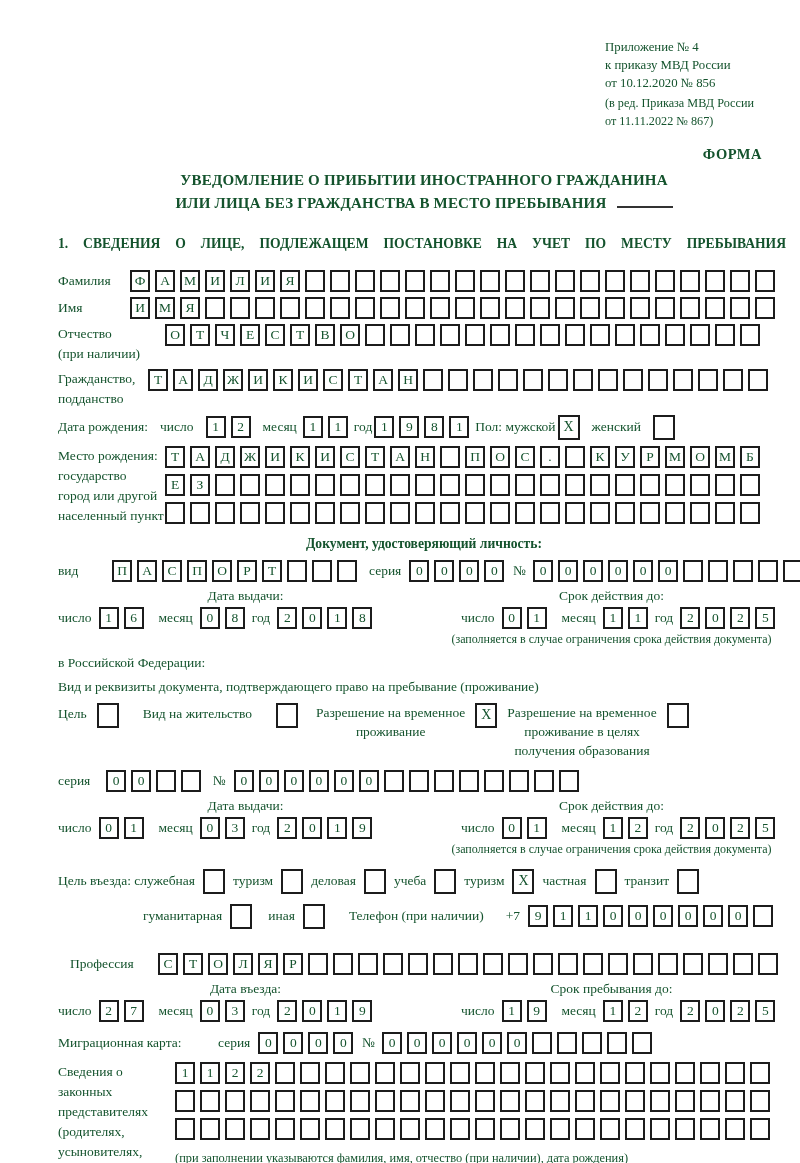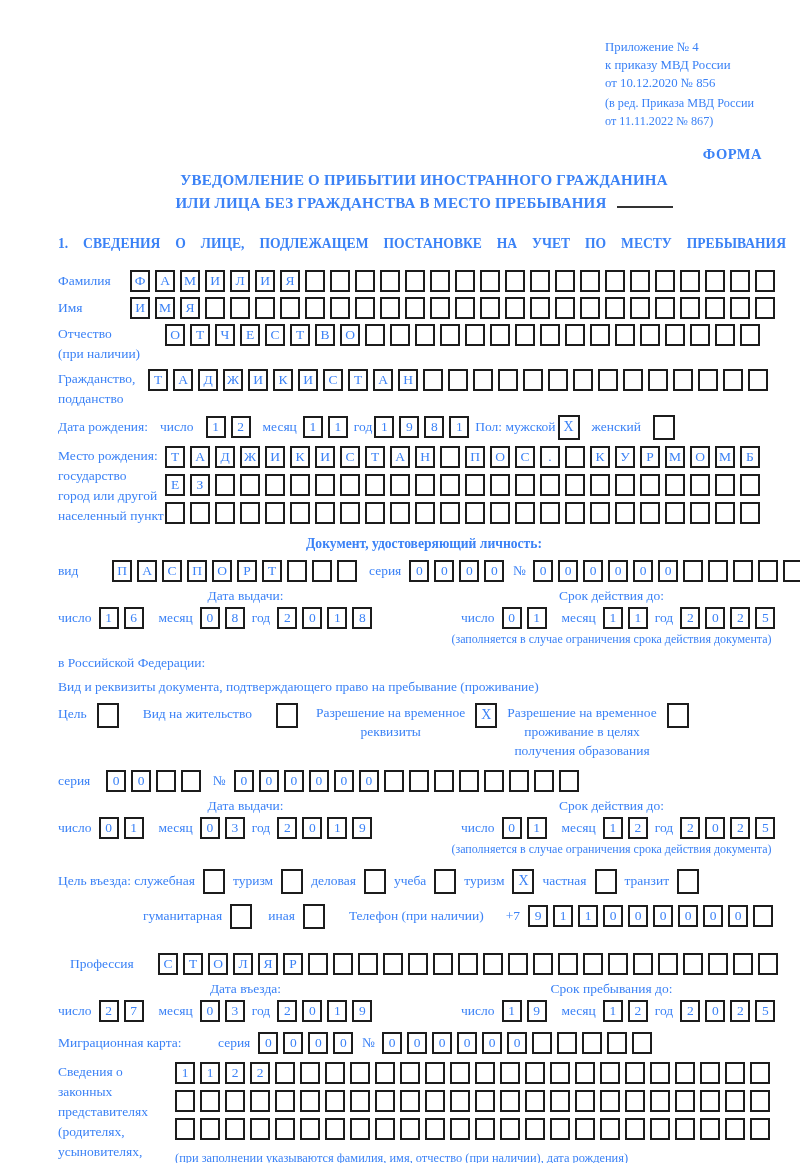--- a/index.html
+++ b/index.html
@@ -1,17 +1,17 @@
 <!DOCTYPE html>
 <html><head>
 <meta charset="utf-8">
 <style>
   html,body { margin:0; padding:0; background:#888; }
   .page {
-    width:800px; height:1163px; background:#ffffff; color:#3b82f6;
+    width:800px; height:1163px; background:#ffffff; color:#14532d;
     font-family:"Liberation Serif","DejaVu Serif",serif;
     box-sizing:border-box; padding:38px 10px 0 58px; position:relative;
     margin:0 auto; overflow:hidden;
   }
   .annex { margin-left:auto; width:185px; font-size:12.8px; line-height:1.42; }
   .annex .sub { margin-top:3px; font-size:12.2px; }
   .forma { text-align:right; padding-right:28px; font-weight:bold; font-size:14.5px; margin-top:16px; letter-spacing:.5px; }
   .title { margin-top:6px; text-align:center; font-weight:bold; font-size:15px; line-height:1.55; letter-spacing:.2px; }
   .title-underline { display:inline-block; width:56px; border-bottom:2.2px solid #333; height:12px; margin-left:10px; }
   .section1 { margin-top:20px; font-weight:bold; font-size:13.6px; text-align:justify; text-align-last:justify; padding-right:4px; }
@@ -422,21 +422,21 @@
     <div class="plain-line">в Российской Федерации:</div>
     <div class="plain-line">Вид и реквизиты документа, подтверждающего право на пребывание (проживание)</div>
 
     <div class="permits-row">
       <span class="lbl" style="padding-top:3px;">Цель</span>
       <span class="checkbox"></span>
       <span class="lbl" style="padding-top:3px; margin-left:14px;">Вид на жительство</span>
       <span class="checkbox" style="margin-left:14px;"></span>
       <span class="permit-multi" style="margin-left:8px;">
         <div>Разрешение на временное</div>
-        <div>реквизиты</div>
+        <div>проживание</div>
       </span>
       <span class="checkbox">X</span>
       <span class="permit-multi">
         <div>Разрешение на временное</div>
         <div>проживание в целях</div>
         <div>получения образования</div>
       </span>
       <span class="checkbox"></span>
     </div>
 

